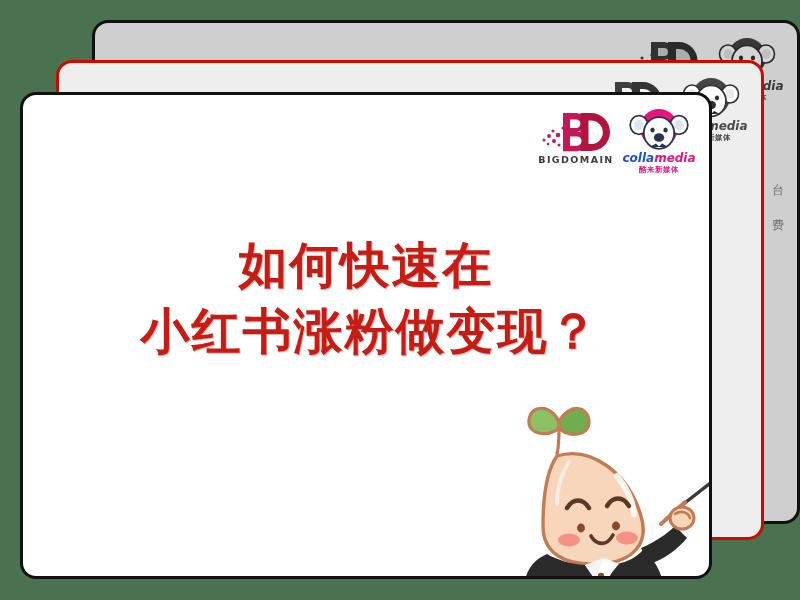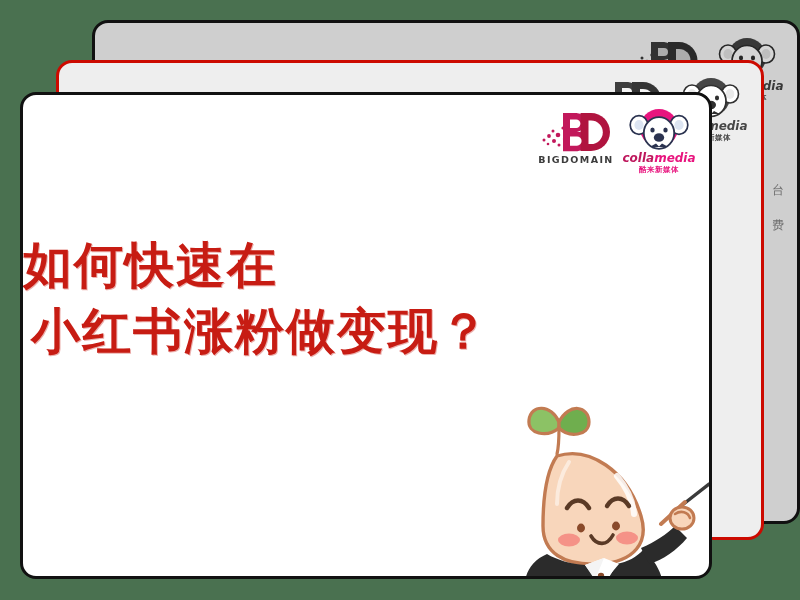--- a/index.html
+++ b/index.html
@@ -119,37 +119,38 @@
   }
   .cm-word {
     font-family: "DejaVu Sans", sans-serif;
     font-size: 12px;
     font-weight: 700;
     font-style: italic;
     line-height: 1;
     white-space: nowrap;
     margin-top: -1px;
   }
-  .cm-word .c1 { color: #be185d; }
+  .cm-word .c1 { color: #1d4ed8; }
   .cm-word .c2 { color: #e8147e; }
   .cm-sub {
     font-size: 7.5px;
     font-weight: 700;
     color: #e8147e;
     letter-spacing: .5px;
     margin-top: 1px;
     white-space: nowrap;
   }
 
   
   .headline {
     position: absolute;
     left: 0;
     right: 0;
     top: 138px;
+    text-align: center;
     color: #c71c13;
     font-family: "DejaVu Sans", sans-serif;
     font-weight: 700;
     font-size: 49px;
     line-height: 1.34;
     letter-spacing: 2px;
     text-shadow: 1px 1px 0 rgba(199,28,19,.35);
     user-select: none;
   }
   .headline .l2 { display: block; margin-left: 8px; }

